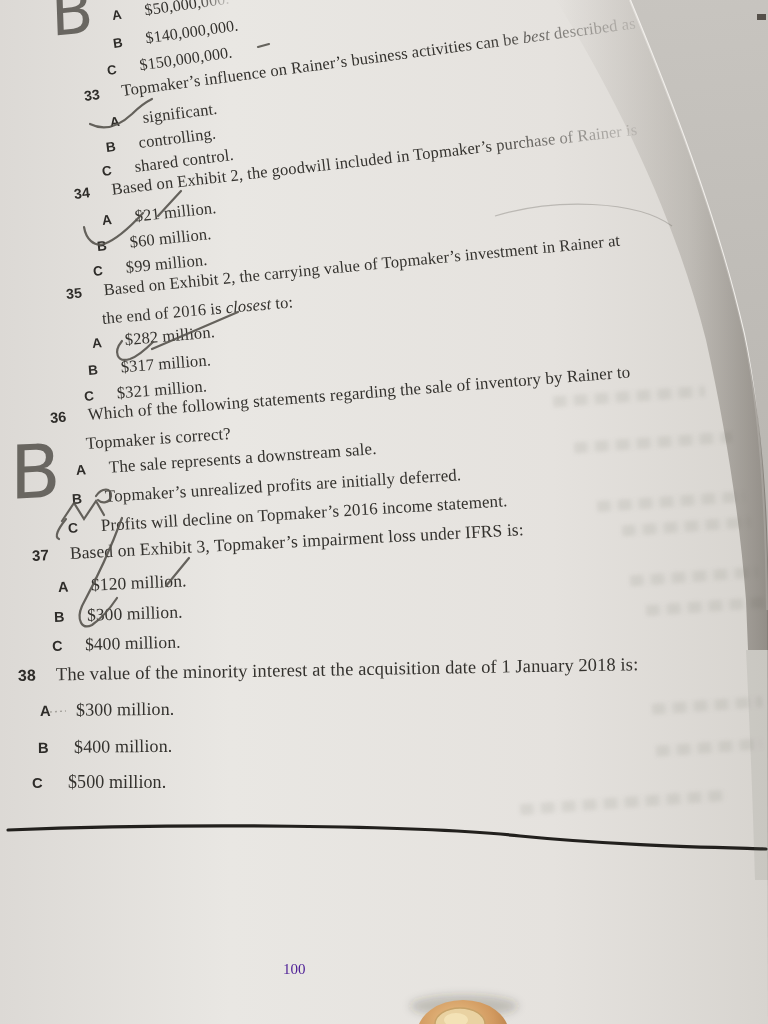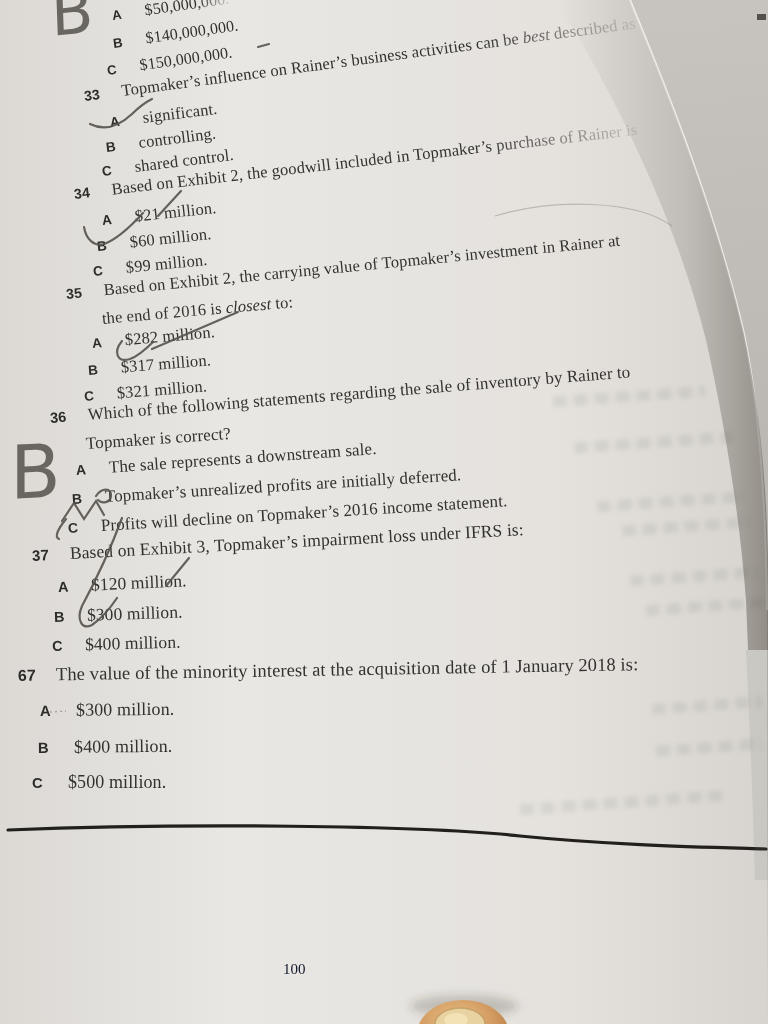--- a/index.html
+++ b/index.html
@@ -8,21 +8,21 @@
   .bg{position:absolute;inset:0;background:linear-gradient(175deg,#c9c6c1 0%,#bdbab5 40%,#aba8a3 100%);}
   svg.layer{position:absolute;left:0;top:0;pointer-events:none;}
   .line{position:absolute;white-space:nowrap;color:#34322e;transform-origin:0 50%;letter-spacing:.1px;}
   .olet{font-family:"Liberation Sans",sans-serif;font-weight:700;font-size:.82em;display:inline-block;min-width:33px;color:#2e2c29;}
   .qnum{font-family:"Liberation Sans",sans-serif;font-weight:700;font-size:.86em;display:inline-block;min-width:38px;color:#2e2c29;}
   .fade{-webkit-mask-image:linear-gradient(to right,#000 72%,rgba(0,0,0,.45) 90%,rgba(0,0,0,.15) 100%);
         mask-image:linear-gradient(to right,#000 72%,rgba(0,0,0,.45) 90%,rgba(0,0,0,.15) 100%);}
   .hand-b{position:absolute;font-family:"DejaVu Sans",sans-serif;color:#504d47;opacity:.82;transform-origin:0 0;line-height:1;}
   .ghost{position:absolute;height:11px;filter:blur(2px);opacity:.55;transform:rotate(-4deg);
          background:repeating-linear-gradient(90deg,rgba(108,112,98,.22) 0 13px,rgba(108,112,98,.03) 13px 21px);}
-  .pgnum{position:absolute;color:#0f172a;}
+  .pgnum{position:absolute;color:#4c1d95;}
   i{font-style:italic;}
 </style>
 </head>
 <body>
 
 <div class="scene">
   <div class="bg"></div>
 
   <svg class="layer" width="768" height="1024" viewBox="0 0 768 1024">
     <defs>
@@ -125,21 +125,21 @@
     <span class="olet">A</span><span class="otxt">$120 million.</span>
   </div>
   <div class="line" style="left:54px;top:606px;font-size:17.5px;transform:rotate(-2deg);">
     <span class="olet">B</span><span class="otxt">$300 million.</span>
   </div>
   <div class="line" style="left:52px;top:635px;font-size:17.5px;transform:rotate(-1.5deg);">
     <span class="olet">C</span><span class="otxt">$400 million.</span>
   </div>
 
   <div class="line" style="left:18px;top:665px;font-size:18.5px;transform:rotate(-1deg);">
-    <span class="qnum">67</span><span>The value of the minority interest at the acquisition date of 1 January 2018 is:</span>
+    <span class="qnum">38</span><span>The value of the minority interest at the acquisition date of 1 January 2018 is:</span>
   </div>
   <div class="line" style="left:40px;top:700px;font-size:18px;transform:rotate(-0.5deg);">
     <span class="olet" style="min-width:36px">A</span><span class="otxt">$300 million.</span>
   </div>
   <div class="line" style="left:38px;top:737px;font-size:18px;transform:rotate(-0.5deg);">
     <span class="olet" style="min-width:36px">B</span><span class="otxt">$400 million.</span>
   </div>
   <div class="line" style="left:32px;top:772px;font-size:18px;transform:rotate(0deg);">
     <span class="olet" style="min-width:36px">C</span><span class="otxt">$500 million.</span>
   </div>

